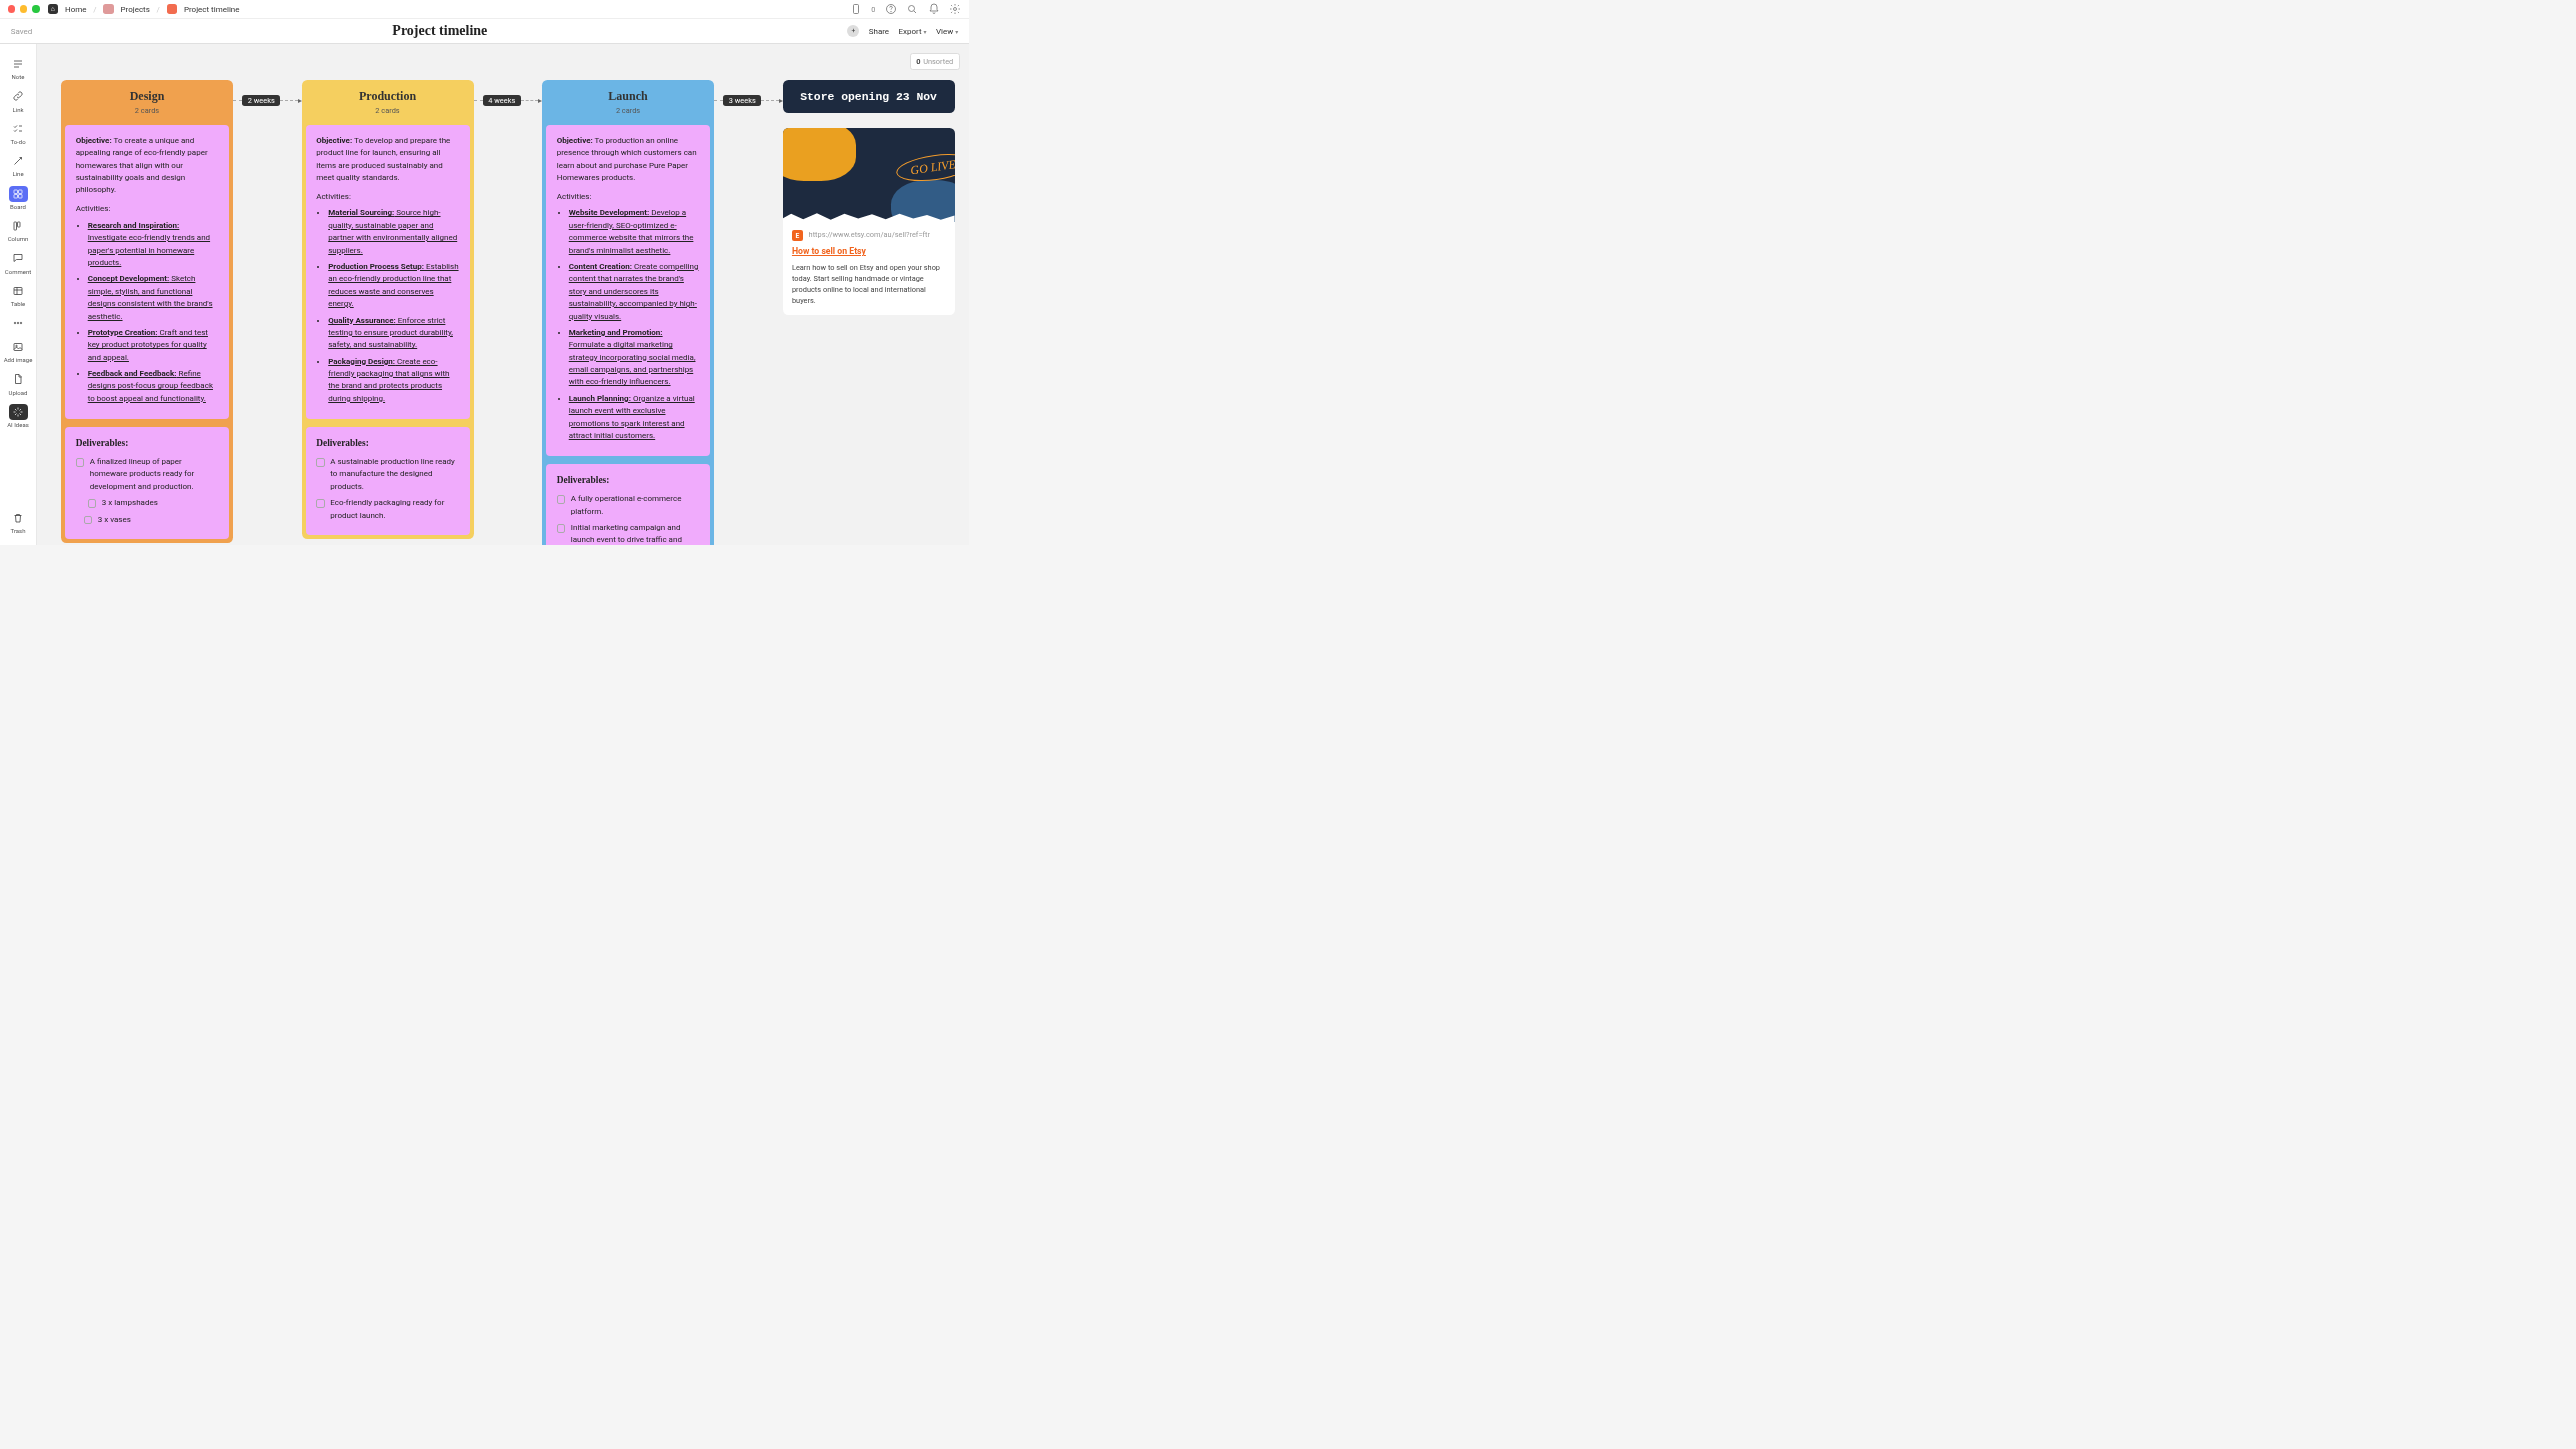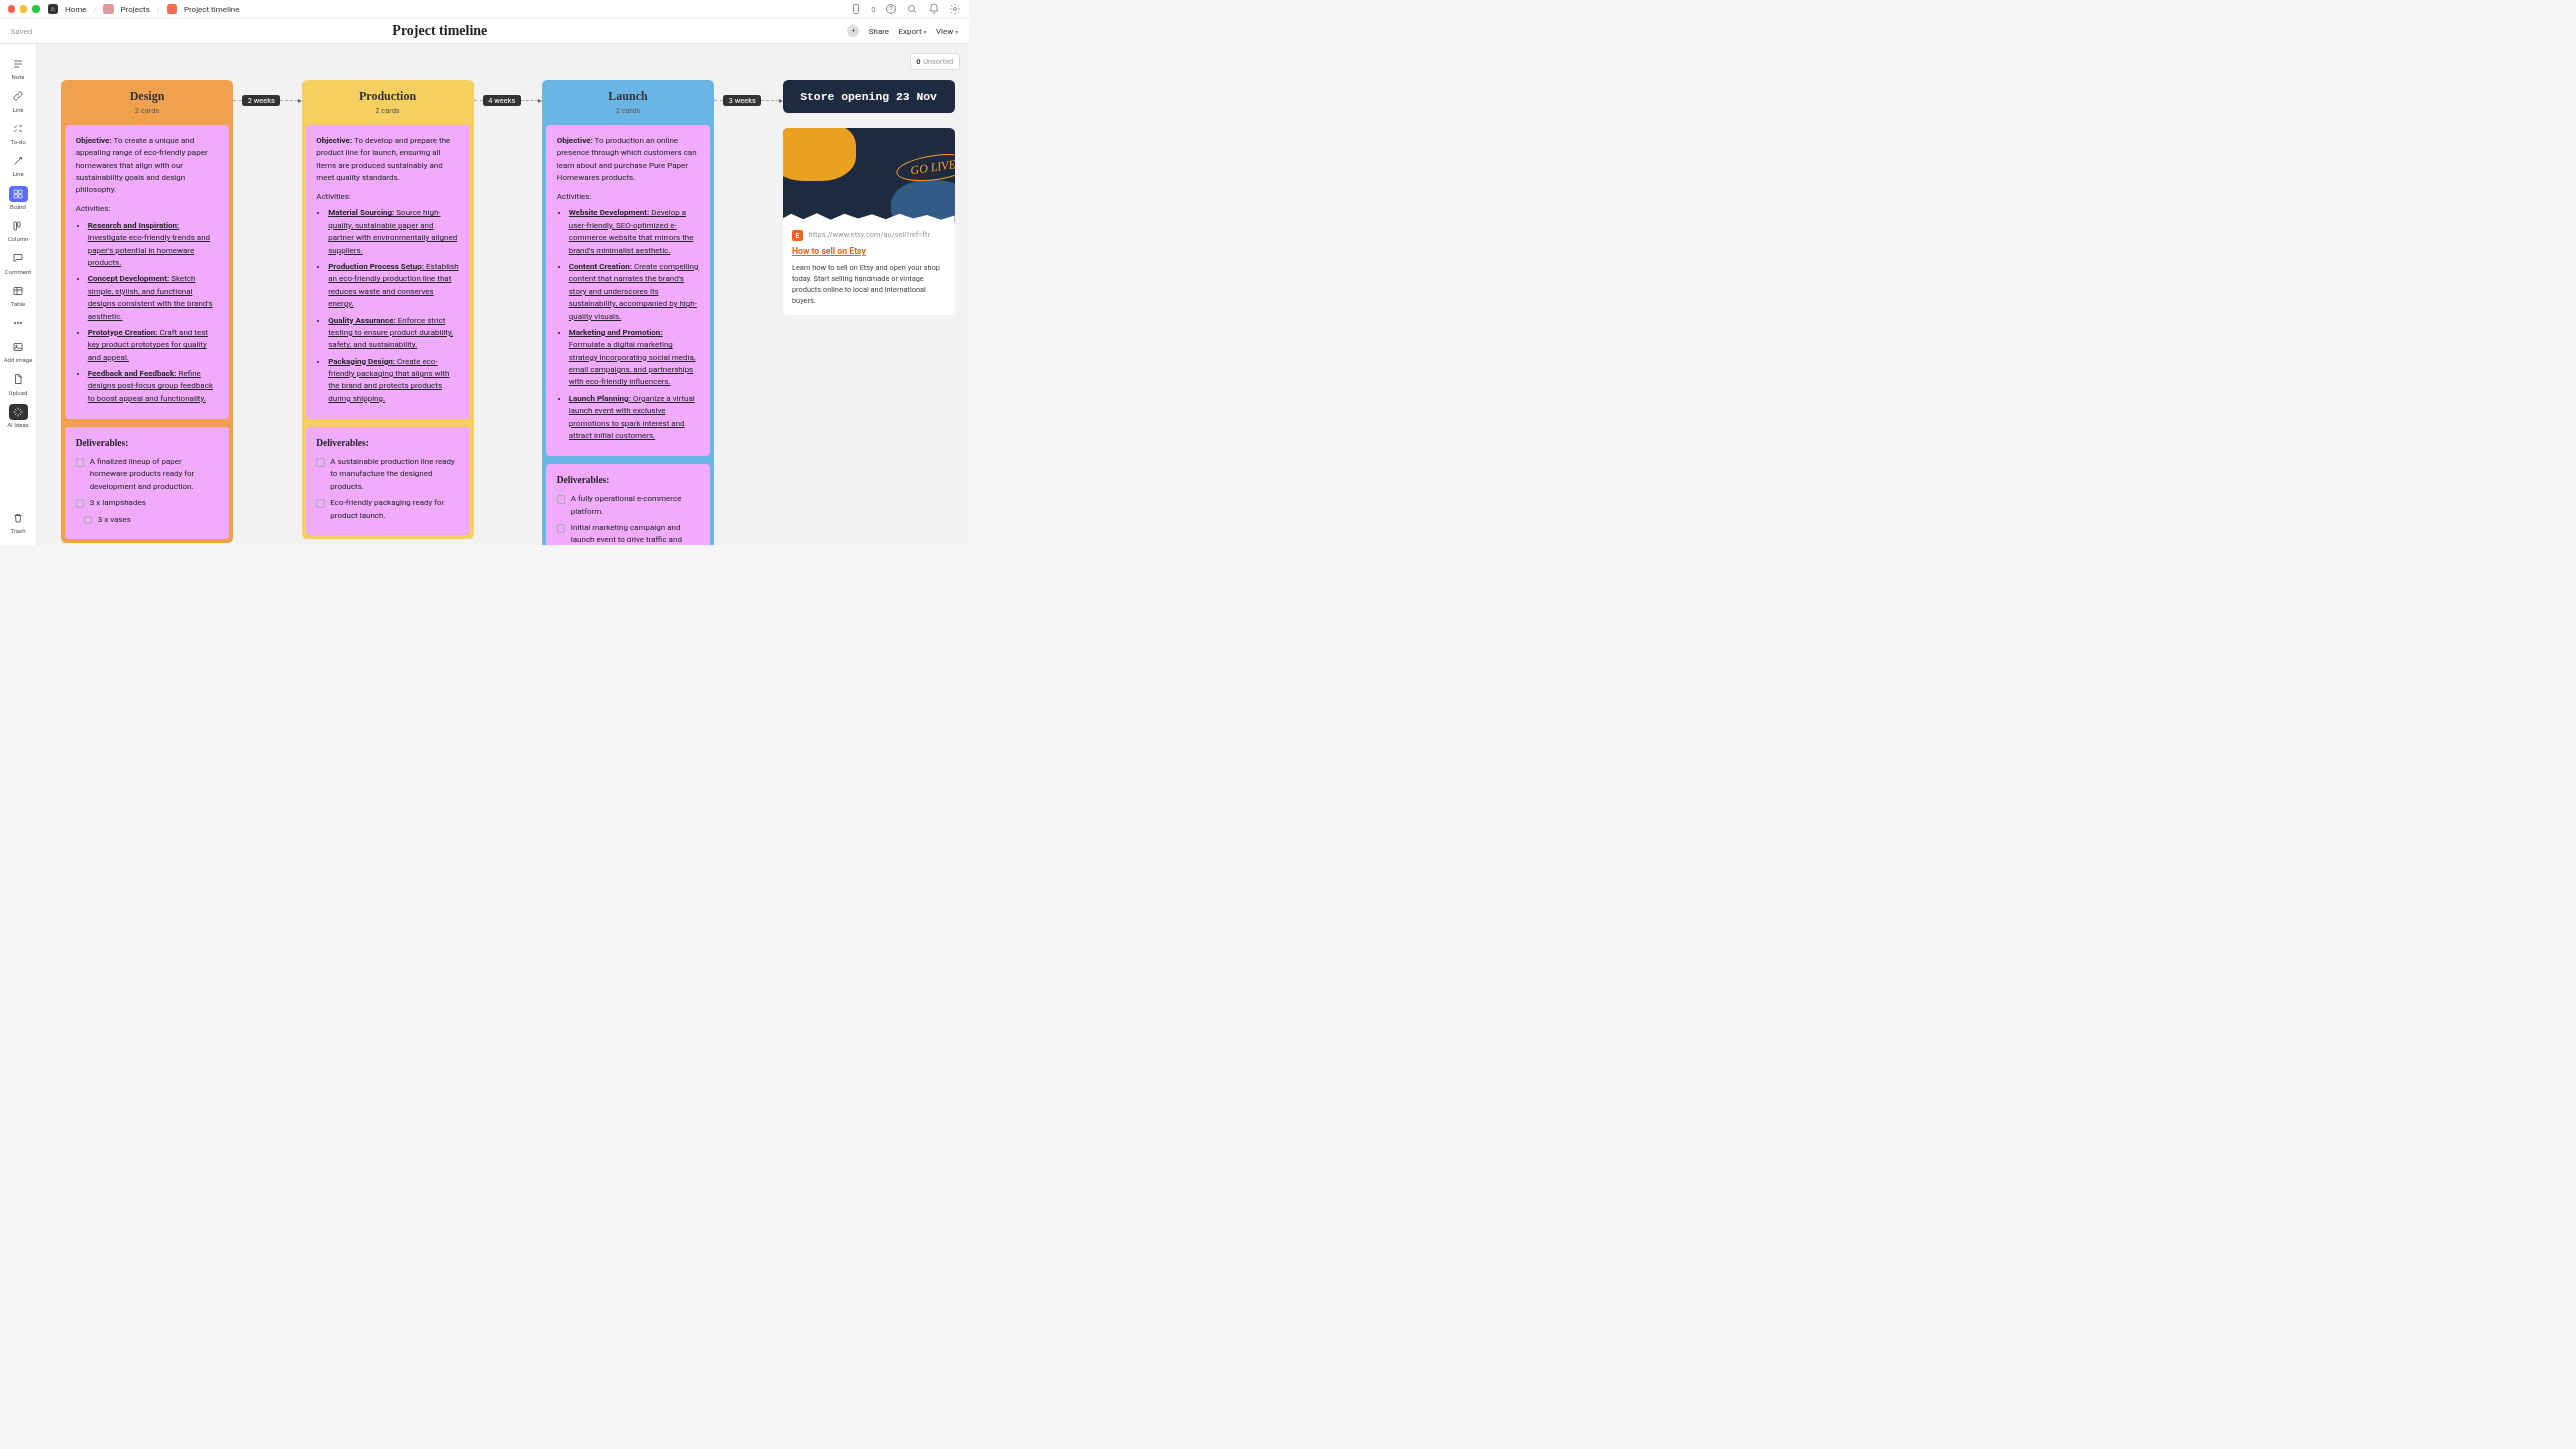--- a/index.html
+++ b/index.html
@@ -328,21 +328,21 @@
           <li><b>Prototype Creation:</b><span> Craft and test key product prototypes for quality and appeal.</span></li>
           <li><b>Feedback and Feedback:</b><span> Refine designs post-focus group feedback to boost appeal and functionality.</span></li>
         </ul>
       </div>
       <div class="card">
         <div class="deliv-title">Deliverables:</div>
         <div class="deliv">
             <span class="cb"></span>
             <span>A finalized lineup of paper homeware products ready for development and production.</span>
           </div>
-        <div class="deliv" style="margin-left:0">
+        <div class="deliv" style="margin-left:12px">
             <span class="cb"></span>
             <span>3 x lampshades</span>
           </div>
         <div class="deliv" style="margin-left:8px">
             <span class="cb"></span>
             <span>3 x vases</span>
           </div>
       </div>
     </div>
 

